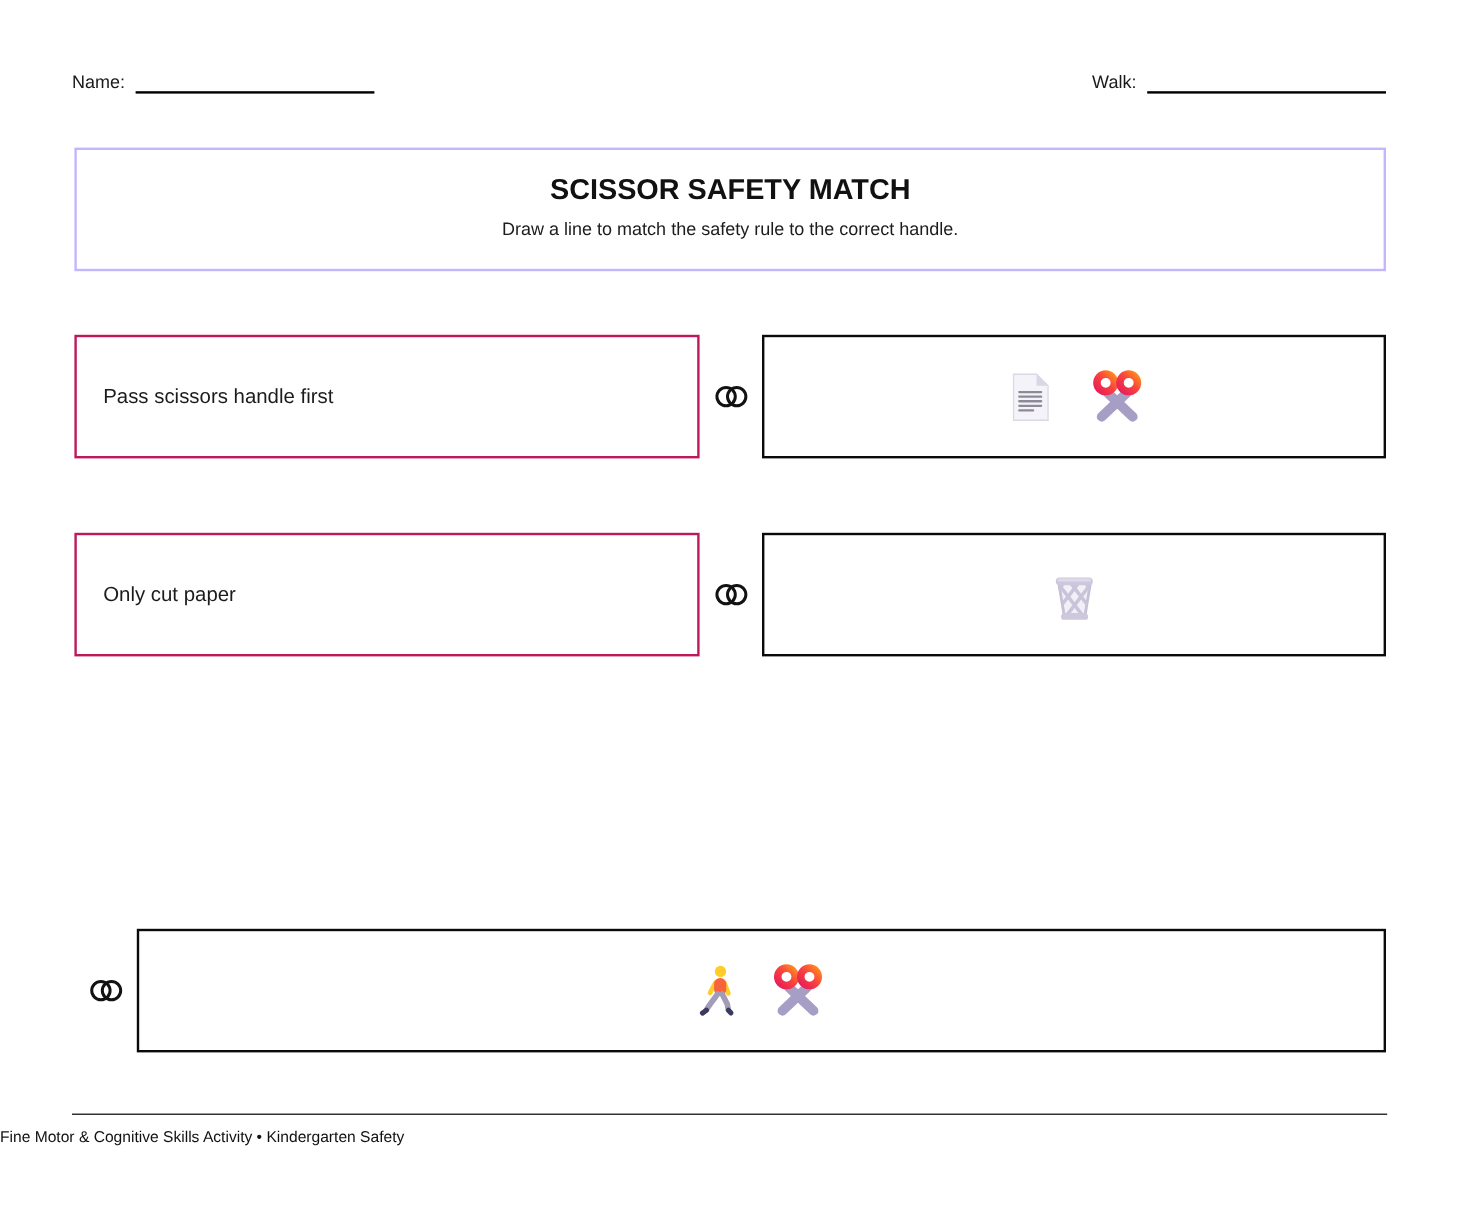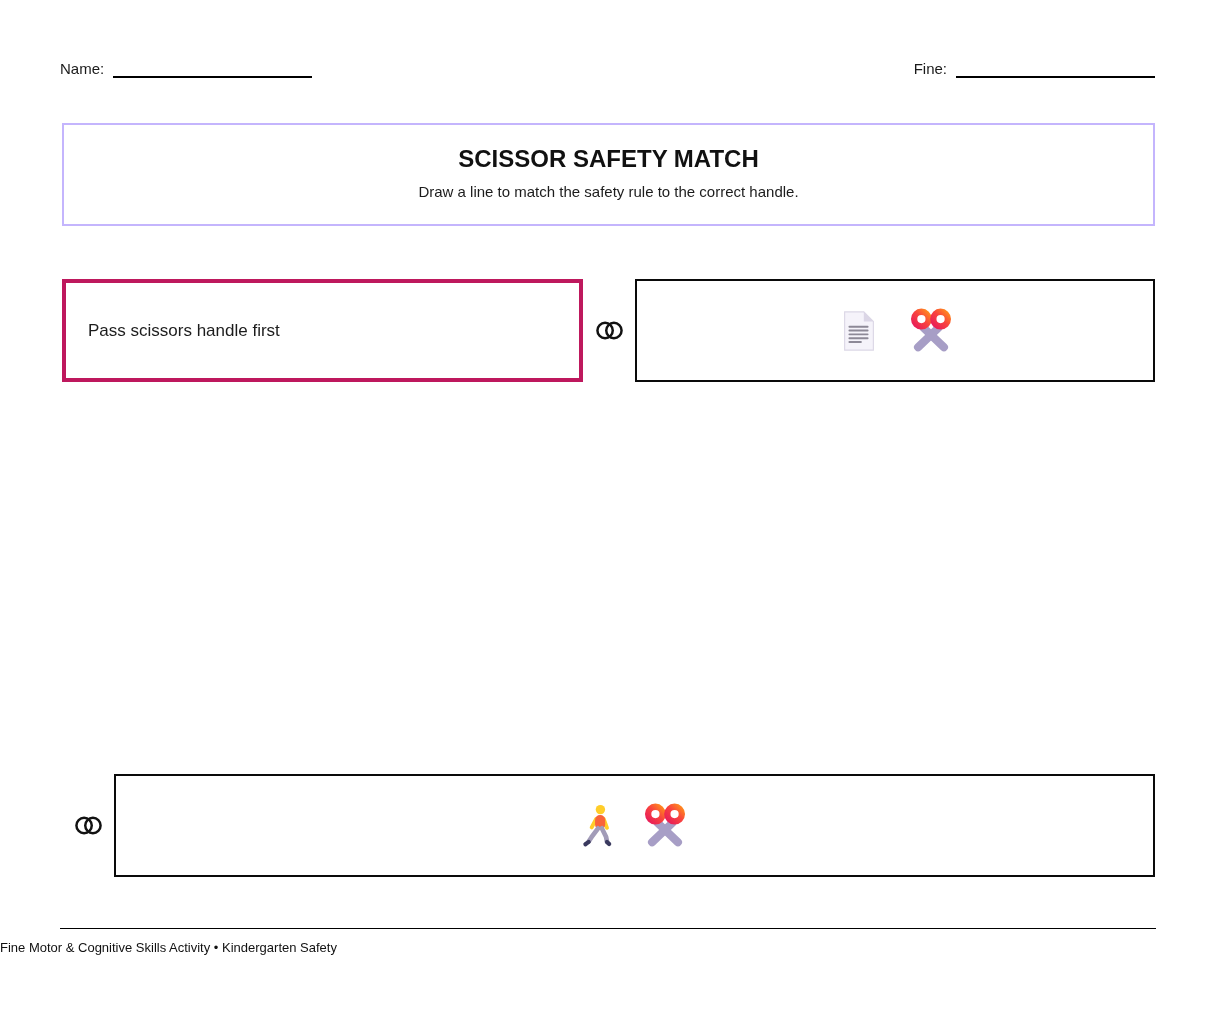--- a/index.html
+++ b/index.html
@@ -15,21 +15,21 @@
 
   
   .title-card{position:absolute;top:123px;left:62px;right:62px;height:103px;
               border:2px solid #c4b5fd;box-sizing:border-box;text-align:center;background:#fff;}
   .title-card h1{margin:20px 0 0 0;font-size:24px;font-weight:700;color:#111;}
   .title-card .subtitle{margin-top:10px;font-size:15px;color:#1c1c1c;}
 
   
   .match-row{position:absolute;left:62px;right:62px;height:103px;display:flex;align-items:stretch;}
   .row-1{top:279px}.row-2{top:444px}.row-3{top:609px}.row-4{top:774px}
-  .rule-box{width:521px;flex:0 0 521px;border:4px solid #be185d;box-sizing:border-box;background:#fff;
+  .rule-box{width:521px;flex:0 0 521px;border:2px solid #be185d;box-sizing:border-box;background:#fff;
             display:flex;align-items:center;padding-left:22px;font-size:17px;color:#1c1c1c;}
   .connector{flex:0 0 52px;display:flex;align-items:center;justify-content:center;}
   .picture-box{flex:1;border:2px solid #0a0a0a;box-sizing:border-box;background:#fff;
                display:flex;align-items:center;justify-content:center;gap:26px;}
   .icon{display:block;}
 
   
   .footer-rule{position:absolute;top:928px;left:60px;right:61px;border-top:1.5px solid #000;}
   .footer-text{position:absolute;top:940px;left:0;right:0;text-align:left;font-size:13px;color:#111;}
 </style>
@@ -110,21 +110,21 @@
       </symbol>
     </defs>
   </svg>
 
   <div class="header-row">
     <div class="field">
       <span class="field-label">Name:</span>
       <span class="blank-line"></span>
     </div>
     <div class="field">
-      <span class="field-label">Fine:</span>
+      <span class="field-label">Walk:</span>
       <span class="blank-line"></span>
     </div>
   </div>
 
   <div class="title-card">
     <h1>SCISSOR SAFETY MATCH</h1>
     <div class="subtitle">Draw a line to match the safety rule to the correct handle.</div>
   </div>
 
   <div class="match-row row-1">
@@ -139,20 +139,35 @@
     <div class="picture-box">
       <svg class="icon" width="46" height="46">
           <use href="#sym-page"></use>
         </svg>
       <svg class="icon" width="46" height="46">
           <use href="#sym-scissors"></use>
         </svg>
     </div>
   </div>
 
+  <div class="match-row row-2">
+    <div class="rule-box">
+      <span>Only cut paper</span>
+    </div>
+    <div class="connector">
+      <svg class="icon" width="29" height="23">
+          <use href="#sym-rings"></use>
+        </svg>
+    </div>
+    <div class="picture-box">
+      <svg class="icon" width="47" height="47">
+          <use href="#sym-basket"></use>
+        </svg>
+    </div>
+  </div>
 
 
   <div class="match-row row-4">
     <div class="connector">
       <svg class="icon" width="29" height="23">
           <use href="#sym-rings"></use>
         </svg>
     </div>
     <div class="picture-box">
       <svg class="icon" width="34" height="45">

